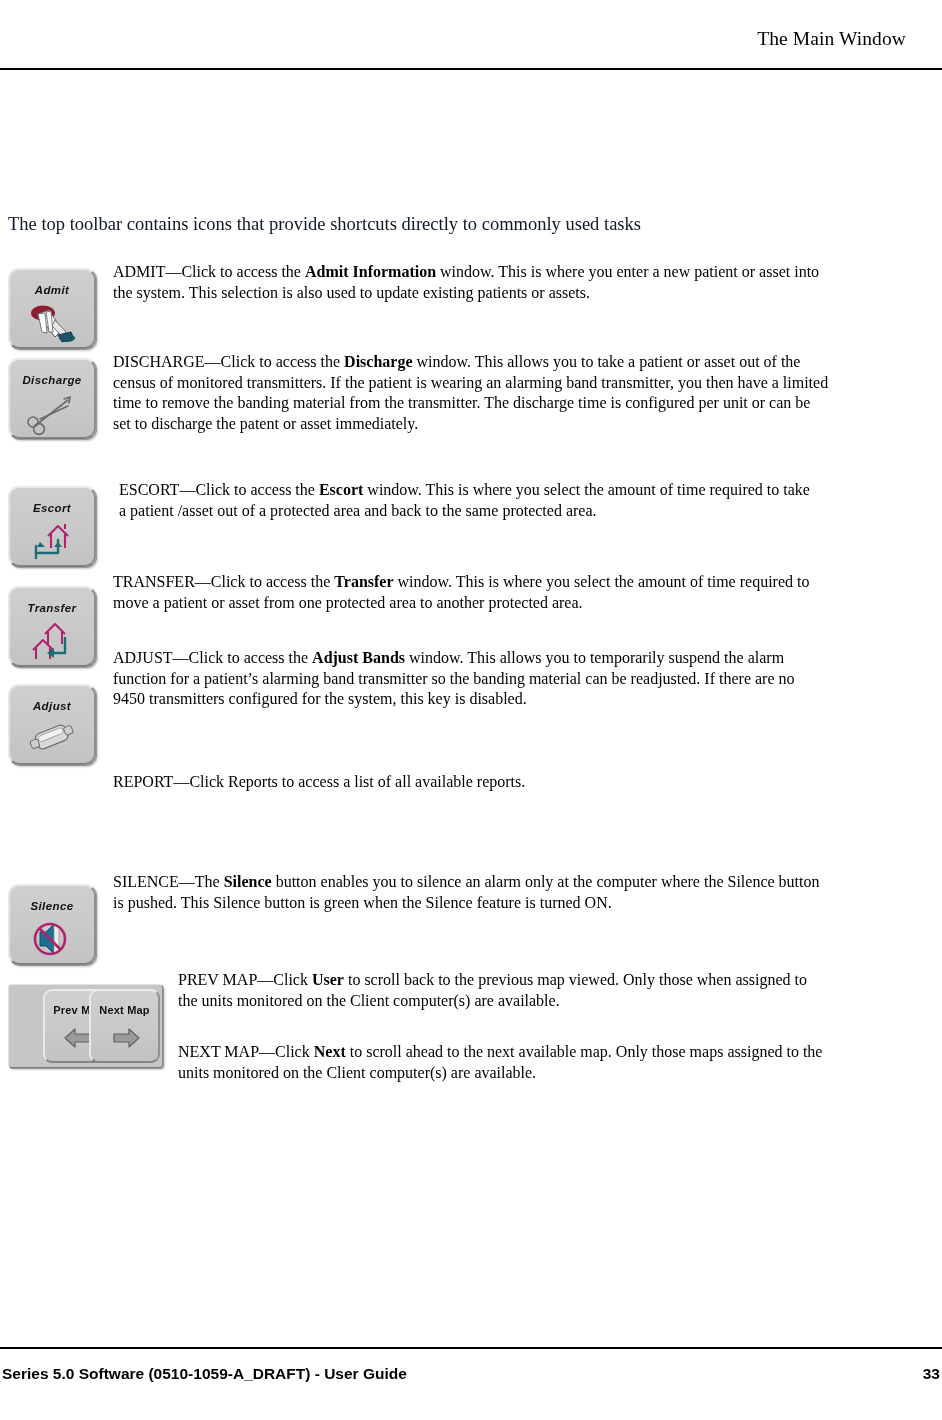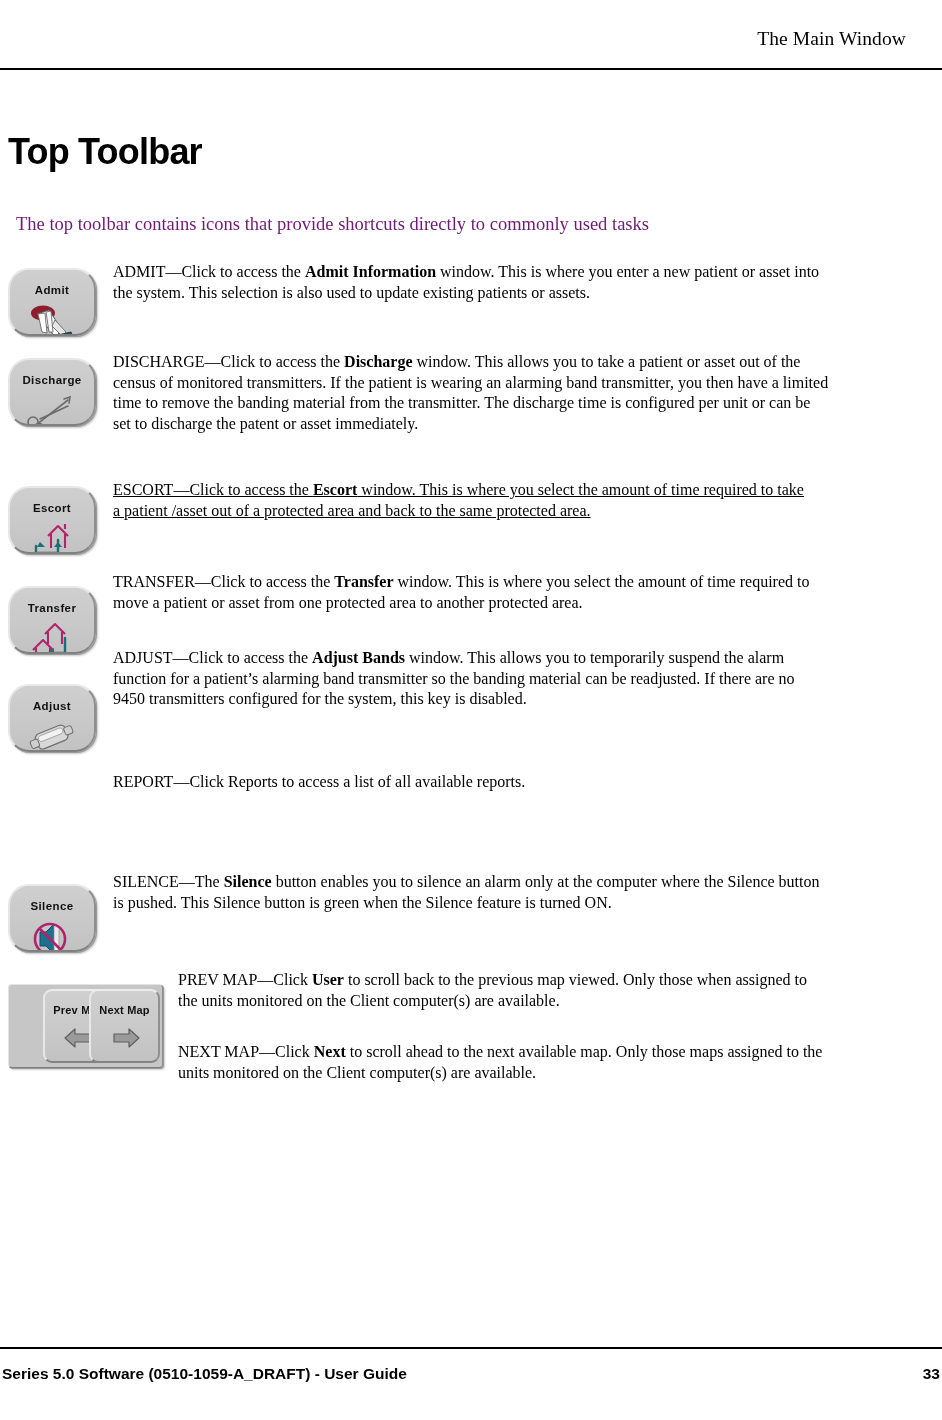--- a/index.html
+++ b/index.html
@@ -62,39 +62,39 @@
     color: #000;
     line-height: 1.05;
   }
 
   .intro {
     position: absolute;
     top: 213px;
     left: 8px;
     font-size: 18.5px;
     line-height: 1.28;
-    color: #701a75;
+    color: #0f172a;
     white-space: nowrap;
-    margin-left: 8px;
   }
 
   
   .btn {
     position: absolute;
     width: 88px;
-    height: 68px;
+    height: 81px;
     background: linear-gradient(180deg, #cfcfcf 0%, #c9c9c9 55%, #c2c2c2 100%);
-    border-radius: 21px;
+    border-radius: 11px;
     box-sizing: border-box;
     border-top: 2px solid #e8e8e8;
     border-left: 2px solid #e6e6e6;
     border-right: 2px solid #8e8e8e;
     border-bottom: 2px solid #808080;
     box-shadow: 1px 1px 0 #9a9a9a, 2px 2px 2px rgba(0,0,0,0.22);
     overflow: hidden;
+    font-style: italic;
   }
   .btn .cap {
     position: absolute;
     top: 14px;
     left: 0;
     width: 100%;
     text-align: center;
     font-family: "Liberation Sans", sans-serif;
     font-weight: bold;
     font-size: 11.5px;
@@ -203,21 +203,20 @@
 </head>
 <body>
 
 <div class="page">
 
   <div class="header">
     <div class="header-title">The Main Window</div>
   </div>
   <div class="header-rule"></div>
 
-  <div class="h1">Top Toolbar</div>
   <div class="intro">The top toolbar contains icons that provide shortcuts directly to commonly used tasks</div>
 
   <div class="btn" style="top:268px; left:8px;">
     <div class="cap">Admit</div>
     <div class="glyph">
       <svg width="60" height="46" viewBox="0 0 60 46">
         <ellipse cx="21" cy="11" rx="12" ry="7.5" fill="#8f1d2e"></ellipse>
         <path d="M15 12 L27 8 L40 28 L33 35 Z" fill="#ffffff" stroke="#5b5b5b" stroke-width="1"></path>
         <path d="M16 12 L20 30 L25 31 L23 11 Z" fill="#ffffff" stroke="#6a6a6a" stroke-width="0.9"></path>
         <path d="M24 10 L27 30 L31 30 L29 9 Z" fill="#f7f7f7" stroke="#6a6a6a" stroke-width="0.9"></path>
@@ -260,21 +259,21 @@
         </g>
         <g fill="none" stroke="#1d6e74" stroke-width="2.4" stroke-linejoin="round" stroke-linecap="round">
           <path d="M34 20 L34 33 L14 33"></path>
           <path d="M12 26 L12 38"></path>
         </g>
         <path d="M13 27 L21 27 L16 22 Z" fill="#1d6e74"></path>
         <path d="M34 22 L30 27 L38 27 Z" fill="#1d6e74"></path>
       </svg>
     </div>
   </div>
-  <div class="para" style="top:480px; left:113px; width:700px;text-decoration:underline;">
+  <div class="para" style="top:480px; left:119px; width:700px;">
     <span>ESCORT—Click to access the </span><b>Escort</b><span> window. This is where you select the amount of time required to take a patient /asset out of a protected area and back to the same protected area.</span>
   </div>
 
   <div class="btn" style="top:586px; left:8px;">
     <div class="cap">Transfer</div>
     <div class="glyph">
       <svg width="58" height="44" viewBox="0 0 58 44">
         <g fill="none" stroke="#b0246b" stroke-width="2.1" stroke-linejoin="round">
           <path d="M22 14 L32 4 L42 14"></path>
           <path d="M25 12 L25 24 M39 12 L39 24"></path>

